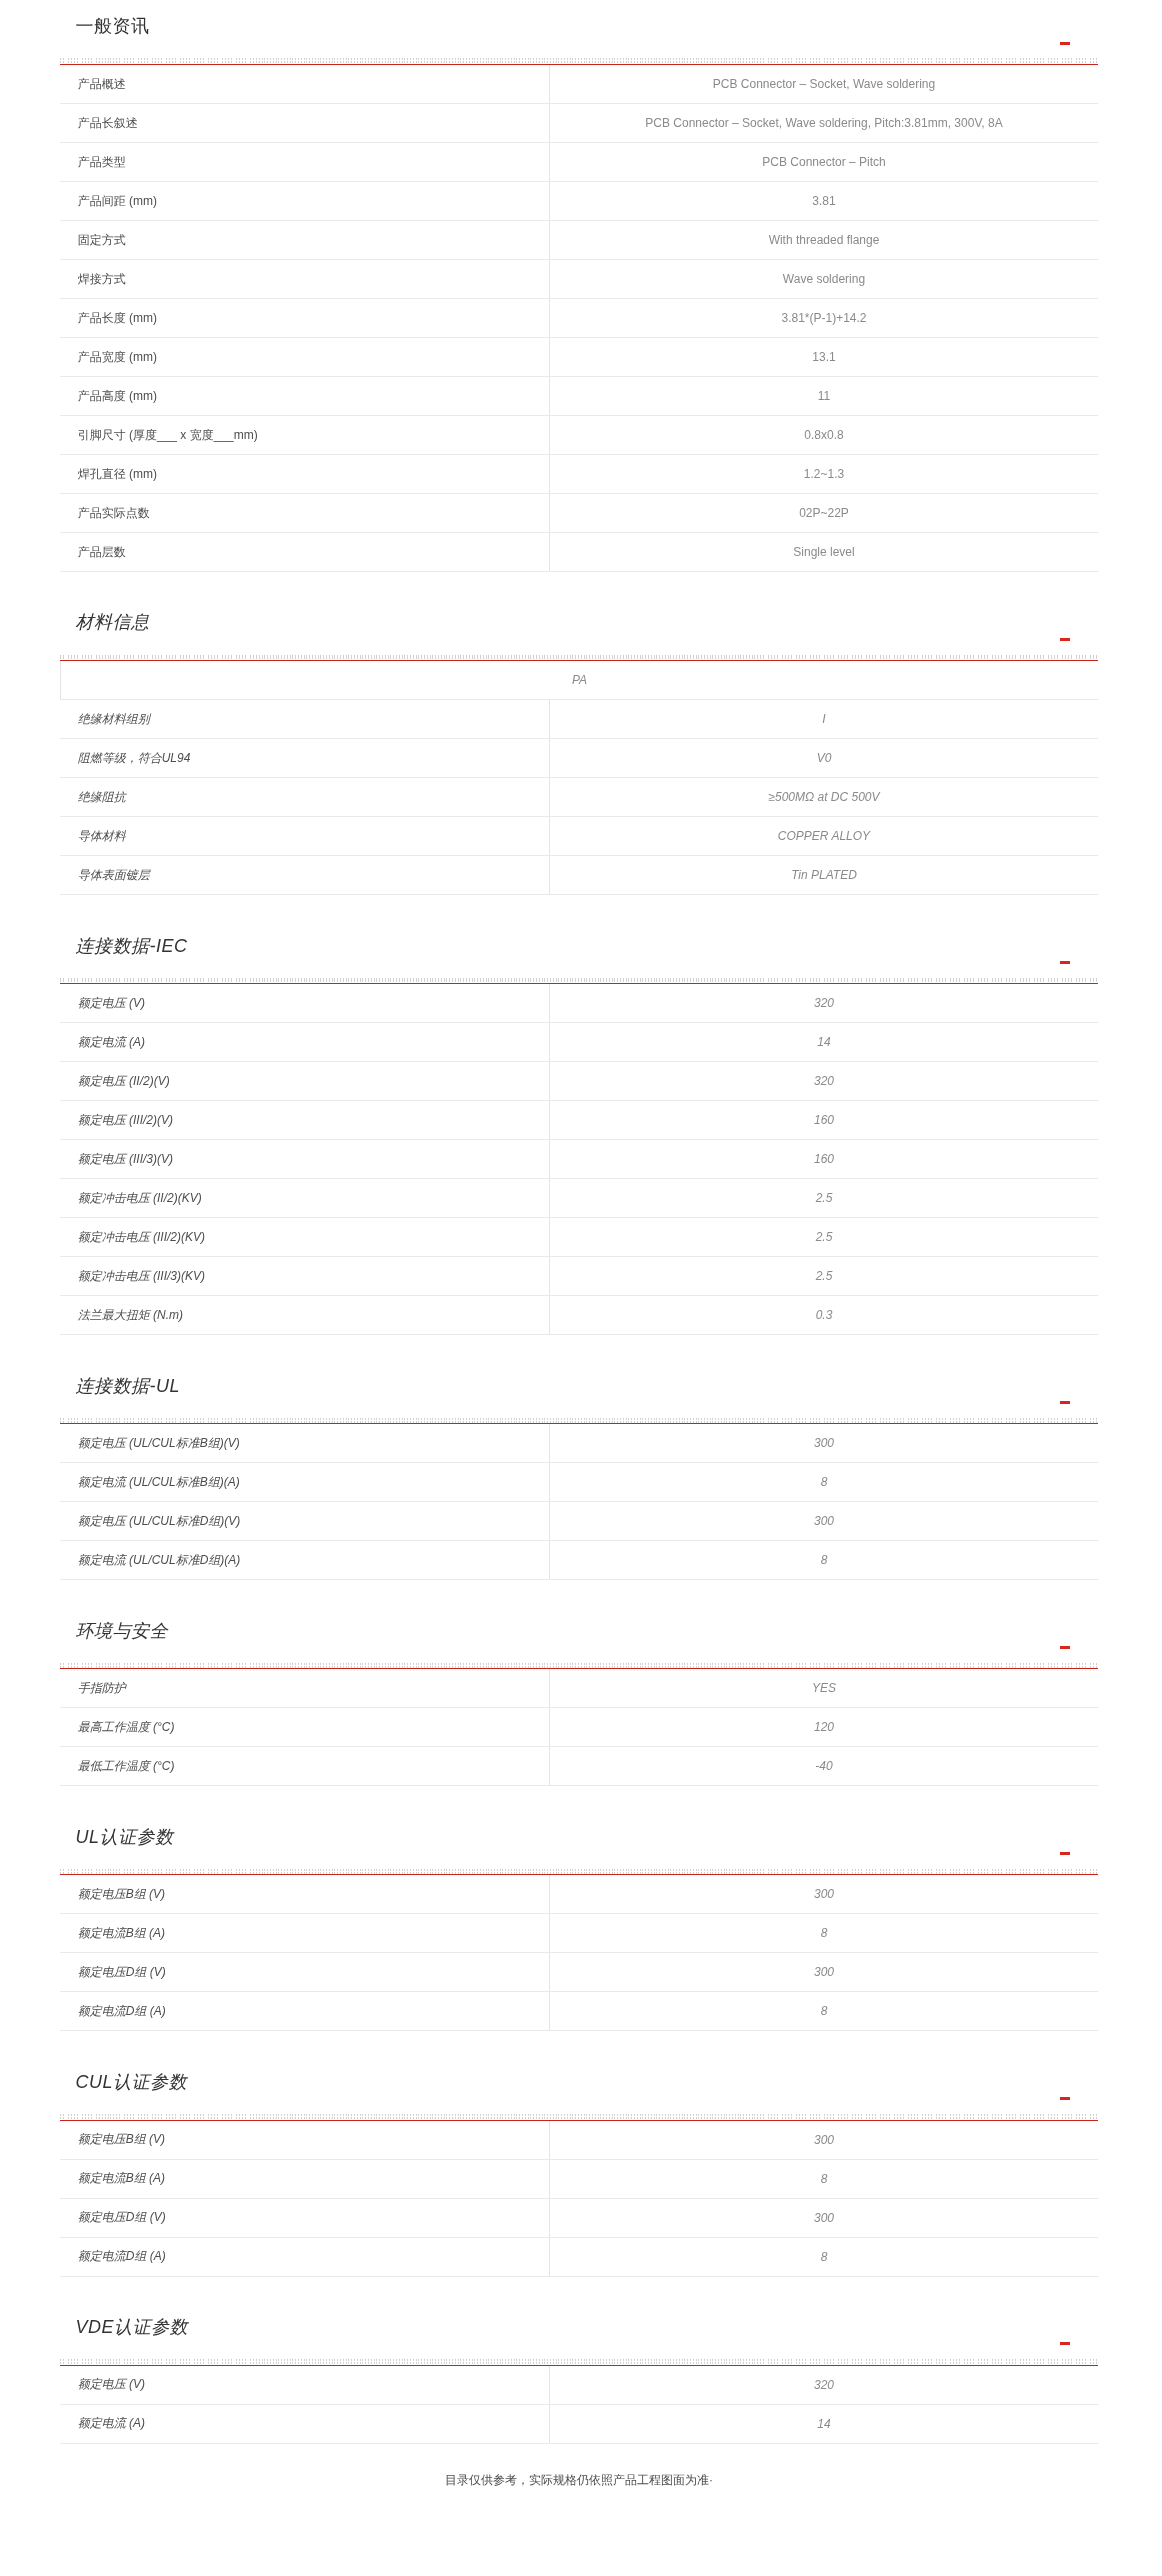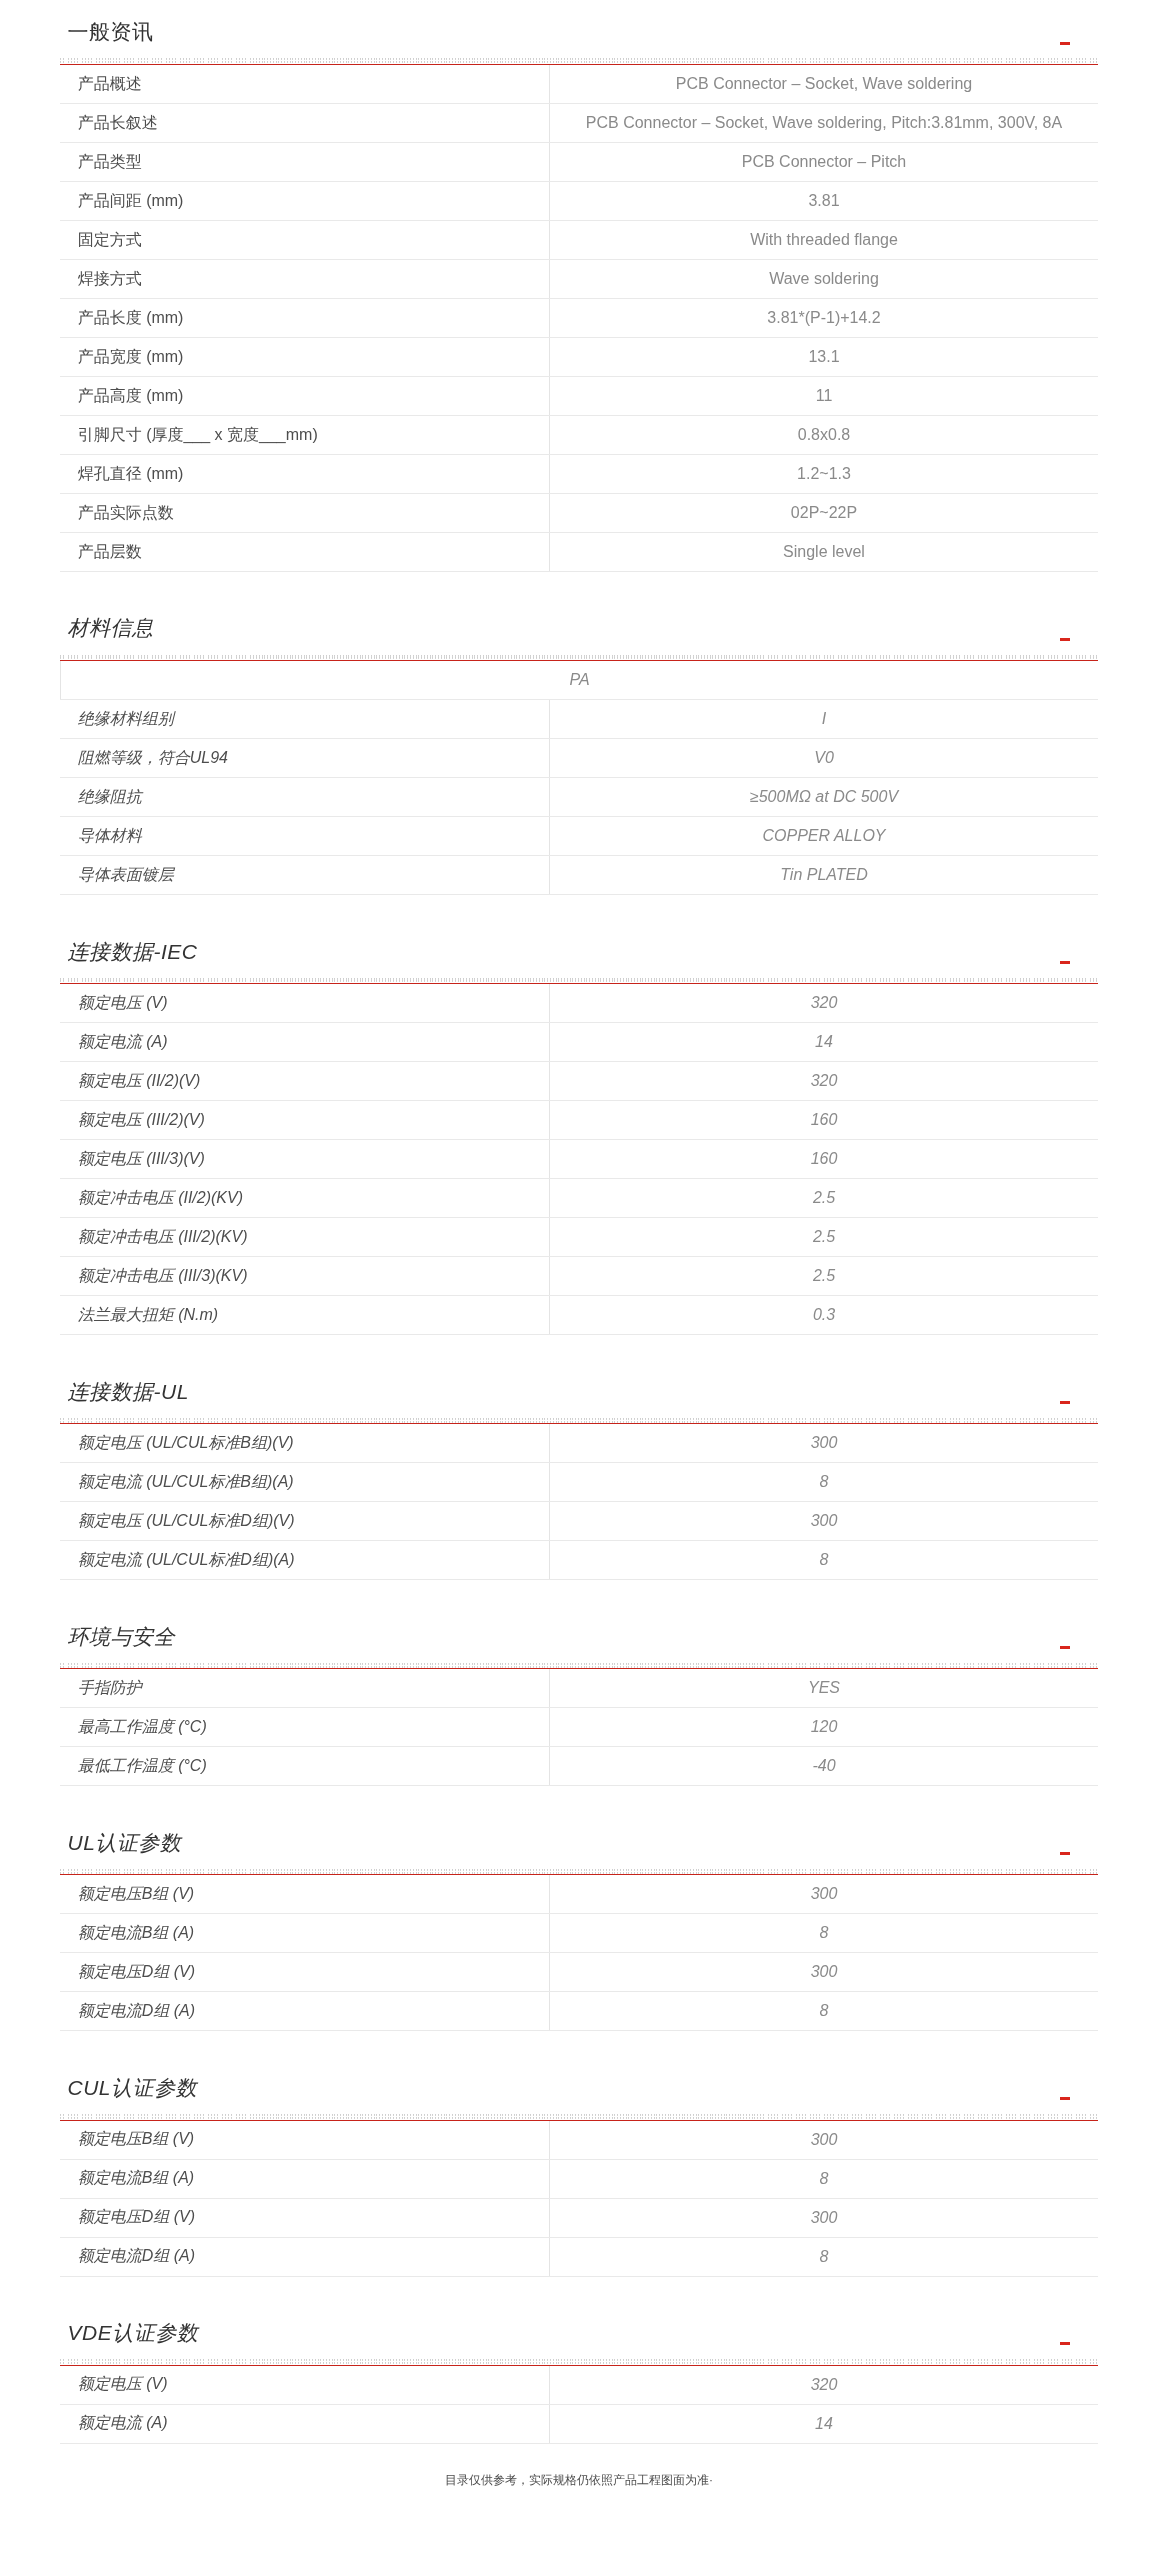--- a/index.html
+++ b/index.html
@@ -7,33 +7,33 @@
     width:1162px; min-height:2576px; overflow:hidden;
     font-family:"Liberation Sans","DejaVu Sans",sans-serif;
     color:#4d4d4d;
   }
   .page { box-sizing:border-box; width:1162px; padding:24px 64px 5.6px 60px; }
 
   section.spec-section { margin:0; }
   section.spec-section + section.spec-section { margin-top:48px;font-style:italic; }
 
   .sec-head { display:flex; justify-content:space-between; align-items:flex-end; height:22.4px; margin-bottom:11.2px; }
-  .sec-title { margin:0; padding-left:7.5px; font-size:21px; font-weight:400; color:#333333; letter-spacing:0.5px; }
+  .sec-title { margin:8px; padding-left:7.5px; font-size:18px; font-weight:400; color:#333333; letter-spacing:0.5px; }
   .collapse-btn { display:block; width:10.3px; height:2.8px; background:#d9261c; margin:0 28px 1.9px 0; cursor:pointer; }
 
   .rule {
     height:6.5px;
     border-bottom:1.9px solid #c7231a;
     background:
       repeating-linear-gradient(90deg,#cfcfcf 0 0.9px,transparent 0.9px 2.8px) 0 0.9px / 100% 1.9px no-repeat,
       repeating-linear-gradient(90deg,#cfcfcf 0 0.9px,transparent 0.9px 2.8px) 0 3.7px / 100% 1.9px no-repeat;
   }
 
   .tbl { width:100%; }
-  .row { display:flex; align-items:stretch; min-height:38px; border-bottom:0.9px solid #e9e9e9; font-size:16px; }
+  .row { display:flex; align-items:stretch; min-height:38px; border-bottom:0.9px solid #e9e9e9; font-size:12px; }
   .cell-label {
     box-sizing:border-box; width:489px; padding-left:17.7px;
     display:flex; align-items:center; color:#4d4d4d;
   }
   .cell-value {
     flex:1; border-left:0.9px solid #e4e4e4;
     display:flex; align-items:center; justify-content:center;
     text-align:center; color:#8a8a8a;
   }
 

